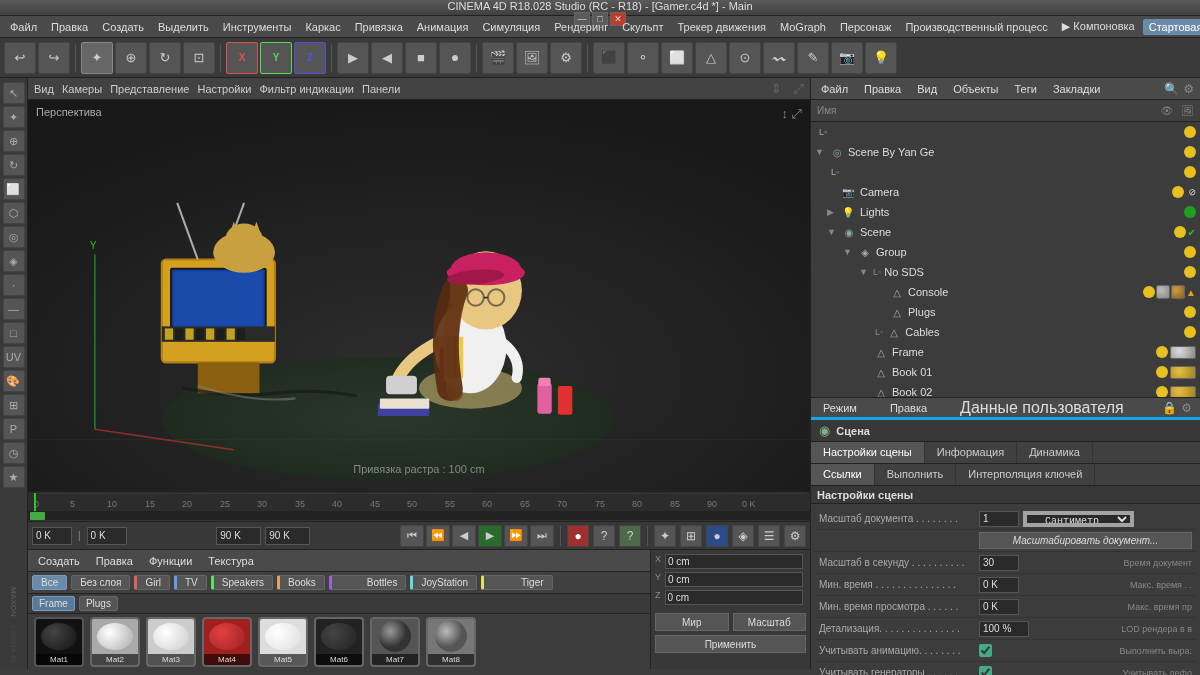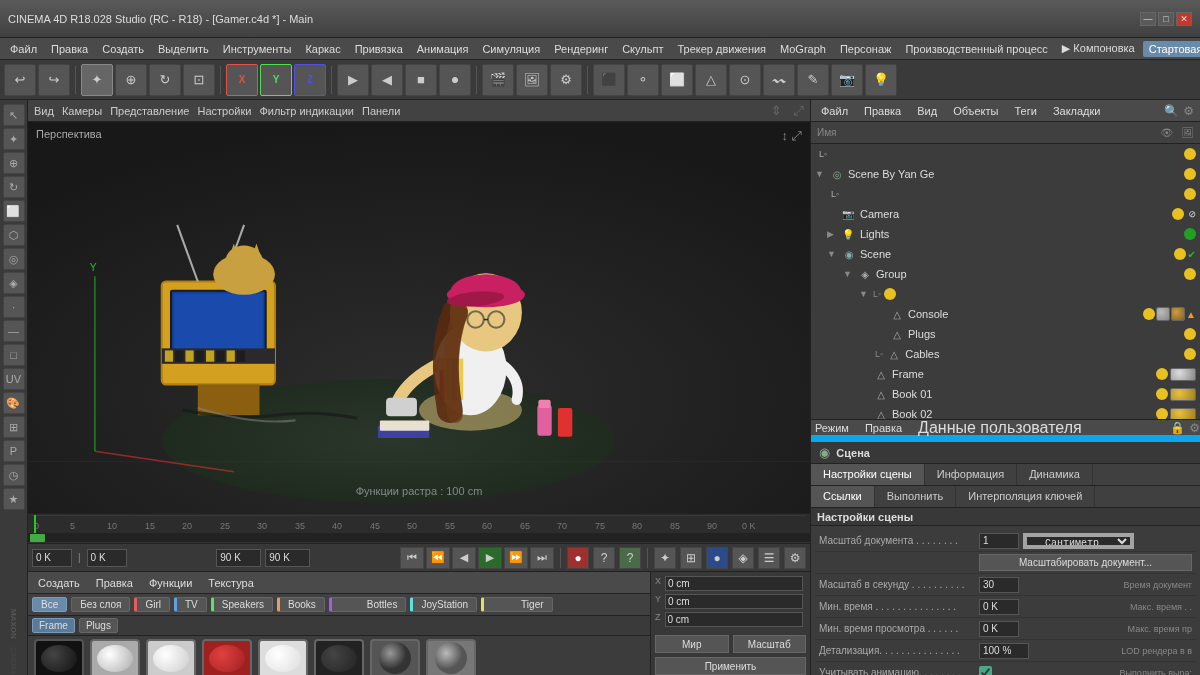--- a/index.html
+++ b/index.html
@@ -1,26 +1,27 @@
 <!DOCTYPE html>
 <html><head>
   <meta charset="utf-8">
   <style>
     * { margin: 0; padding: 0; box-sizing: border-box; }
     body { width: 1200px; height: 675px; overflow: hidden; background: #3c3c3c; font-family: Arial, sans-serif; font-size: 11px; color: #ddd; }
 
     
     #titlebar {
-      height: 38px;
+      height: 16px;
       background: linear-gradient(to bottom, #5a5a5a, #404040);
       display: flex;
       align-items: center;
       padding: 0 8px;
       border-bottom: 1px solid #222;
       justify-content: space-between;
+      flex-direction: column;
     }
     #titlebar .win-buttons { display: flex; gap: 2px; }
     #titlebar .win-btn {
       width: 16px; height: 14px; font-size: 9px; border: 1px solid #666;
       display: flex; align-items: center; justify-content: center; cursor: pointer;
       background: #5a5a5a; color: #ddd;
     }
     #titlebar .win-btn.close { background: #c0392b; }
 
     
@@ -231,22 +232,22 @@
 
     
     #props-panel {
       flex: 1;
       display: flex;
       flex-direction: column;
     }
     #props-menubar {
       height: 22px;
       background: #4a4a4a;
-      display: flex; align-items: center; padding: 0 0; gap: 8px;
-      border-bottom: 7px solid #0ea5e9;
+      display: flex; align-items: center; padding: 0 8px; gap: 25px;
+      border-bottom: 3px solid #0ea5e9;
     }
     #scene-tab-row {
       height: 22px;
       background: #404040;
       display: flex;
       border-bottom: 1px solid #222;
     }
     .scene-label-row {
       height: 22px;
       background: #383838;
@@ -604,21 +605,21 @@
 
           <line x1="65" y1="150" x2="65" y2="320" stroke="#20c020" stroke-width="1.5" opacity="0.6"></line>
           <line x1="65" y1="320" x2="200" y2="340" stroke="#e03030" stroke-width="1.5" opacity="0.6"></line>
           <text x="60" y="145" fill="#20c020" font-size="10" font-family="Arial">Y</text>
 
           <line x1="0" y1="330" x2="760" y2="330" stroke="#444" stroke-width="0.5" opacity="0.4"></line>
         </svg>
       </div>
       <div id="viewport-label">Перспектива</div>
       <div id="viewport-arrows">↕ ⤢</div>
-      <div id="interval-label" style="position:absolute; bottom:16px; left:50%; transform:translateX(-50%); font-size:11px; color:#888;">Функции растра : 100 сm</div>
+      <div id="interval-label" style="position:absolute; bottom:16px; left:50%; transform:translateX(-50%); font-size:11px; color:#888;">Привязка растра : 100 сm</div>
     </div>
 
     <div id="timeline-ruler" style="height:20px; background:#2c2c2c; border-top:1px solid #222; position:relative; display:flex; align-items:flex-end; padding-bottom:2px; overflow:hidden;">
       <div style="position:absolute; left:0; top:0; width:100%; height:100%; display:flex; align-items:center; padding:0 4px;">
         <svg width="100%" height="18">
           <line x1="0" y1="0" x2="100%" y2="0" stroke="#444" stroke-width="1"></line>
 
           <text x="2" y="14" fill="#777" font-size="9" font-family="Arial">0</text>
           <text x="38" y="14" fill="#777" font-size="9" font-family="Arial">5</text>
           <text x="75" y="14" fill="#777" font-size="9" font-family="Arial">10</text>
@@ -876,20 +877,21 @@
           <span class="obj-icon" style="color:#aaa;">◈</span>
           <span class="obj-name">Group</span>
           <div class="obj-controls">
             <div class="obj-dot dot-yellow"></div>
           </div>
         </div>
 
         <div class="obj-row" style="padding-left:48px;">
           <span class="obj-expand">▼</span>
           <span style="font-size:9px; color:#888; margin-right:3px;">L◦</span>
+          <span class="obj-name">No SDS</span>
           <div class="obj-controls">
             <div class="obj-dot dot-yellow"></div>
           </div>
         </div>
 
         <div class="obj-row" style="padding-left:64px;">
           <span class="obj-expand" style="visibility:hidden;">▶</span>
           <span class="obj-icon" style="color:#aaa;">△</span>
           <span class="obj-name">Console</span>
           <div class="obj-controls obj-mat-dots">
@@ -992,21 +994,21 @@
             <select class="prop-dropdown">
               <option>Сантиметр</option>
               <option>Метр</option>
             </select>
           </div>
         </div>
 
         <div class="prop-row">
           <span class="prop-label"></span>
           <div class="prop-value">
-            <button class="prop-btn" style="width:100%; padding:2px 12px;">Масштабировать документ...</button>
+            <button class="prop-btn" style="width:100%; padding:2px 12px;font-style:italic;">Масштабировать документ...</button>
           </div>
         </div>
 
         <div class="prop-row">
           <span class="prop-label">Масштаб в секунду . . . . . . . . . .</span>
           <div class="prop-value">
             <input class="prop-input" value="30" style="width: 40px;">
             <span style="flex:1;"></span>
             <span style="font-size:9px; color:#888;">Время документ</span>
           </div>

